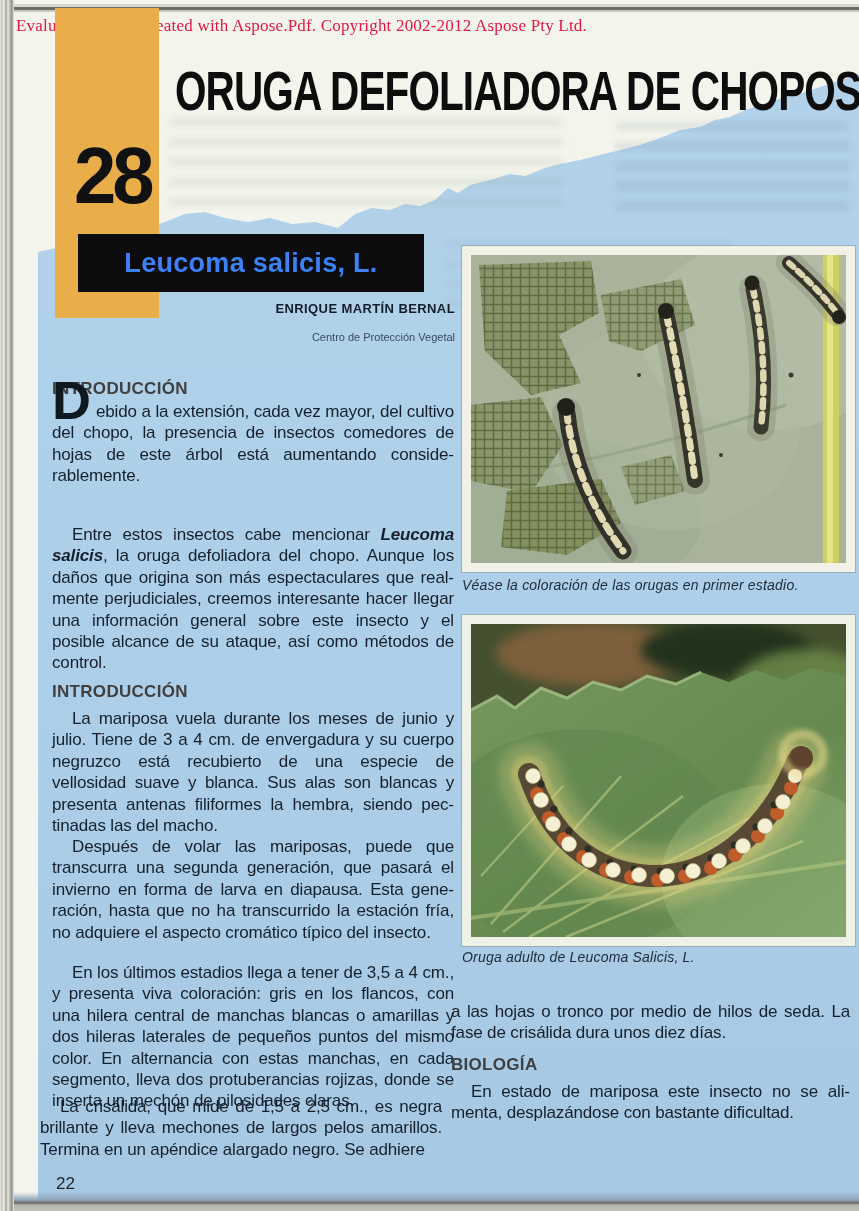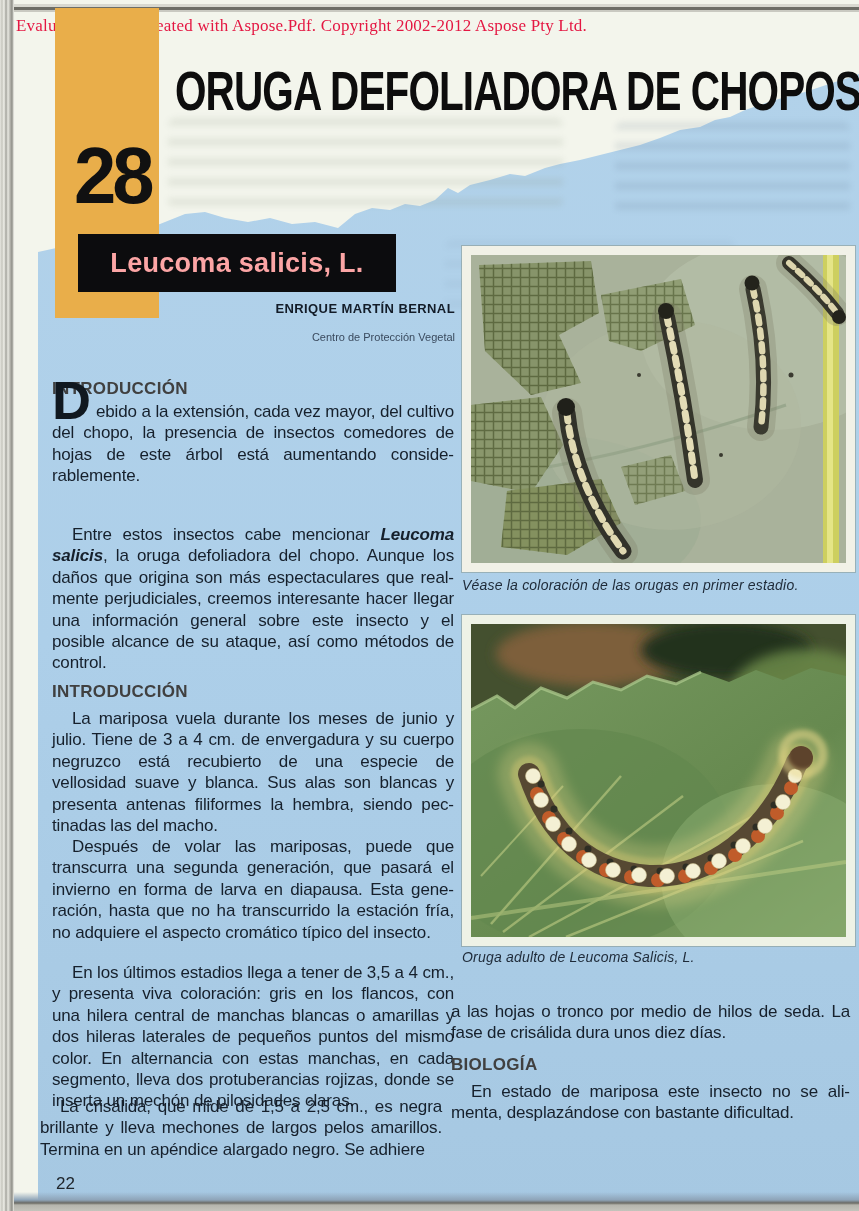--- a/index.html
+++ b/index.html
@@ -20,22 +20,22 @@
   .bleed.blue{background:repeating-linear-gradient(180deg,rgba(90,112,134,.30) 0 8px,rgba(0,0,0,0) 8px 20px);}
   
   .watermark{position:absolute;left:16px;top:16px;width:820px;
     font-family:"Liberation Serif",serif;font-size:17px;color:#e41742;letter-spacing:.2px;}
   .band{position:absolute;left:55px;top:8px;width:104px;height:310px;background:#e9ae4a;}
   .issue{position:absolute;left:74px;top:136px;font-size:76px;font-weight:bold;
     letter-spacing:-4px;color:#111;transform:scaleY(1.04);transform-origin:left top;line-height:1;}
   .title{position:absolute;left:140px;top:60px;width:700px;text-align:center;
     font-size:45px;font-weight:bold;letter-spacing:-1px;color:#0d0d0d;
     transform:scale(.9,1.22);transform-origin:center top;white-space:nowrap;}
-  .speciesbox{position:absolute;left:78px;top:234px;width:318px;height:58px;background:#0c0c0e;
-    color:#fca5a5;font-size:27px;font-weight:bold;text-align:center;line-height:58px;letter-spacing:.3px;}
+  .speciesbox{position:absolute;left:78px;top:234px;width:346px;height:58px;background:#0c0c0e;
+    color:#3b82f6;font-size:27px;font-weight:bold;text-align:center;line-height:58px;letter-spacing:.3px;}
   .authorblk{position:absolute;left:150px;top:301px;width:305px;text-align:right;}
   .author{font-size:13px;font-weight:bold;color:#131c28;letter-spacing:.4px;}
   .affil{font-size:11px;color:#3a4a5e;margin-top:15px;}
   
   .col{position:absolute;width:402px;text-align:justify;font-size:17px;line-height:21.4px;letter-spacing:-.15px;}
   .para{text-indent:20px;}
   .noindent{text-indent:0;}
   .h2{position:absolute;font-size:17px;font-weight:bold;color:#404040;letter-spacing:.3px;}
   .dropcap{font-size:54px;font-weight:bold;line-height:0;letter-spacing:0;
     padding-right:5px;position:relative;top:2px;color:#101820;}

